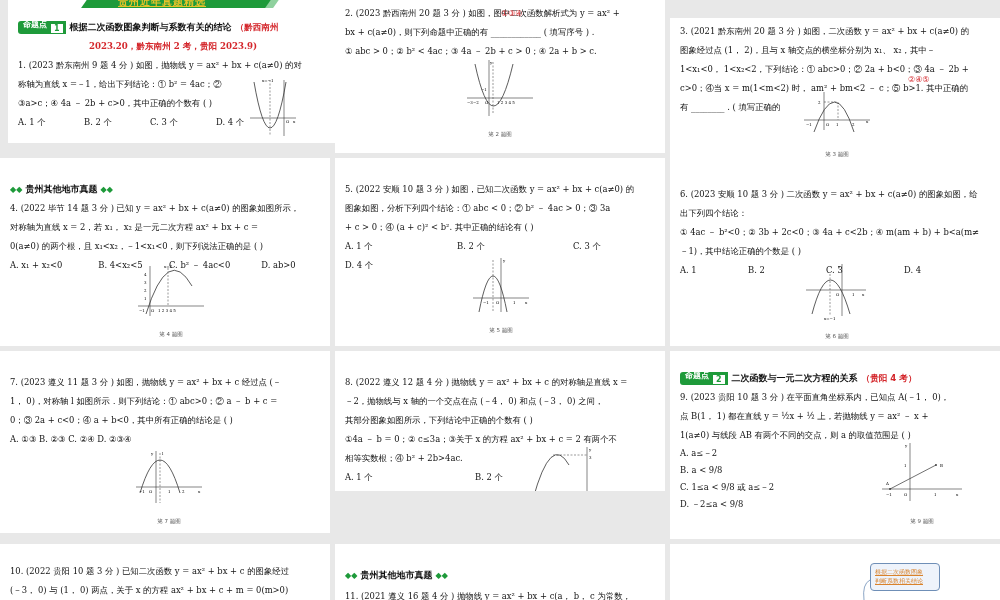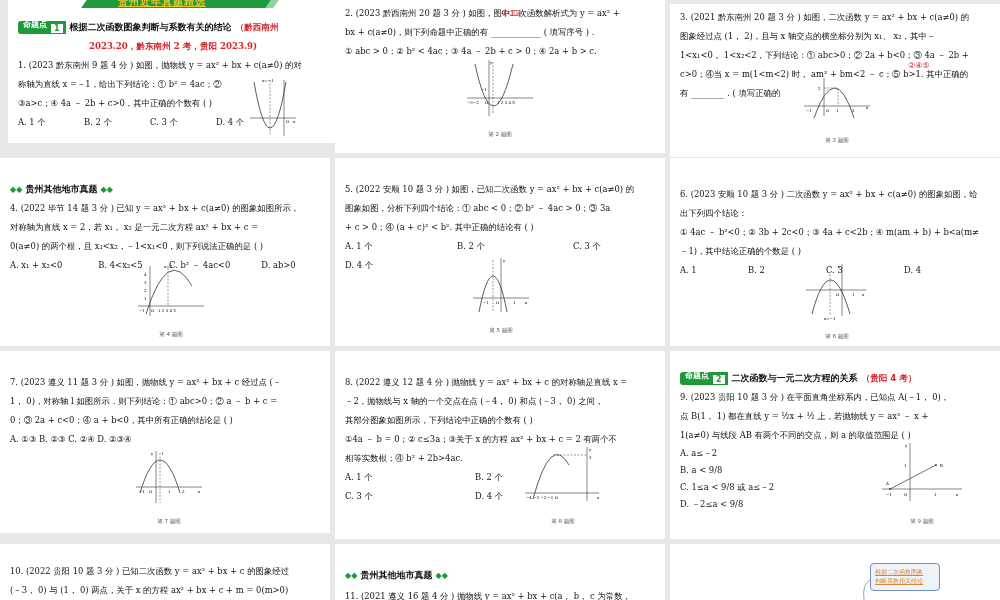--- a/index.html
+++ b/index.html
@@ -4,26 +4,26 @@
 <style>
   * { box-sizing: border-box; margin: 0; padding: 0; }
   html, body { width: 1000px; height: 600px; overflow: hidden; background: #e8e8e8; }
   body { font-family: "DejaVu Serif", "Liberation Serif", serif; color: #111; position: relative; }
   .slide {
     position: absolute; background: #fff; overflow: hidden;
     padding: 4px 10px; font-size: 8.4px; line-height: 19px;
   }
   .s1 { left: 8px;   top: 0;   width: 330px; height: 143px; }
   .s2 { left: 335px; top: 0; width: 330px; height: 153px; }
-  .s3 { left: 670px; top: 4px; width: 330px; height: 153px; }
+  .s3 { left: 670px; top: 18px; width: 330px; height: 153px; }
   .s4 { left: 0;   top: 158px; width: 330px; height: 188px; }
   .s5 { left: 335px; top: 158px; width: 330px; height: 188px; }
   .s6 { left: 670px; top: 158px; width: 330px; height: 188px; }
   .s7 { left: 0;   top: 351px; width: 330px; height: 182px; }
-  .s8 { left: 335px; top: 351px; width: 330px; height: 188px; }
+  .s8 { left: 335px; top: 351px; width: 330px; height: 140px; }
   .s9 { left: 670px; top: 351px; width: 330px; height: 188px; }
   .s10 { left: 0;   top: 544px; width: 330px; height: 56px; }
   .s11 { left: 335px; top: 544px; width: 330px; height: 56px; }
   .s12 { left: 670px; top: 544px; width: 330px; height: 56px; }
 
   .banner {
     position: absolute; left: 78px; top: -6px; width: 190px; height: 14px;
     background: #1e9a3a; transform: skewX(-35deg);
   }
   .banner-text {

